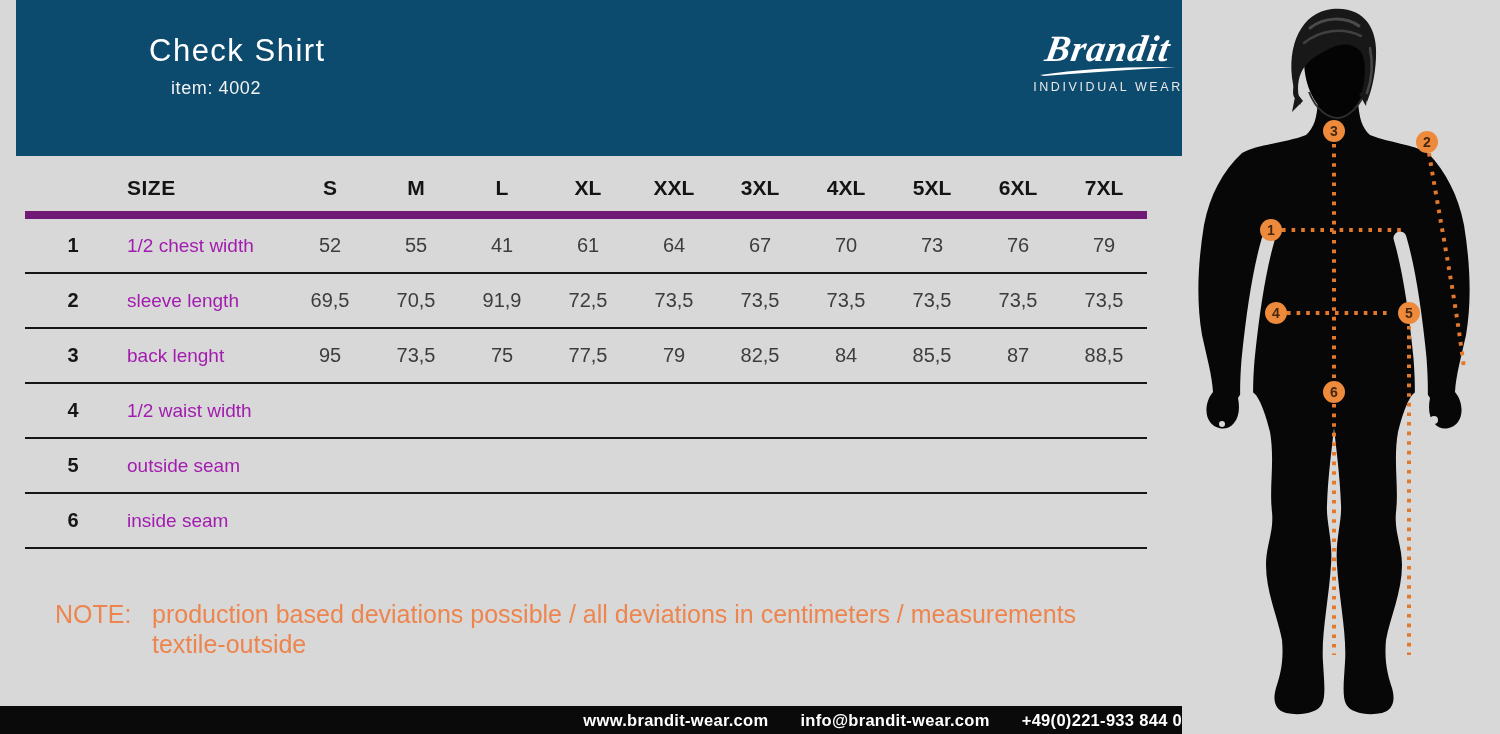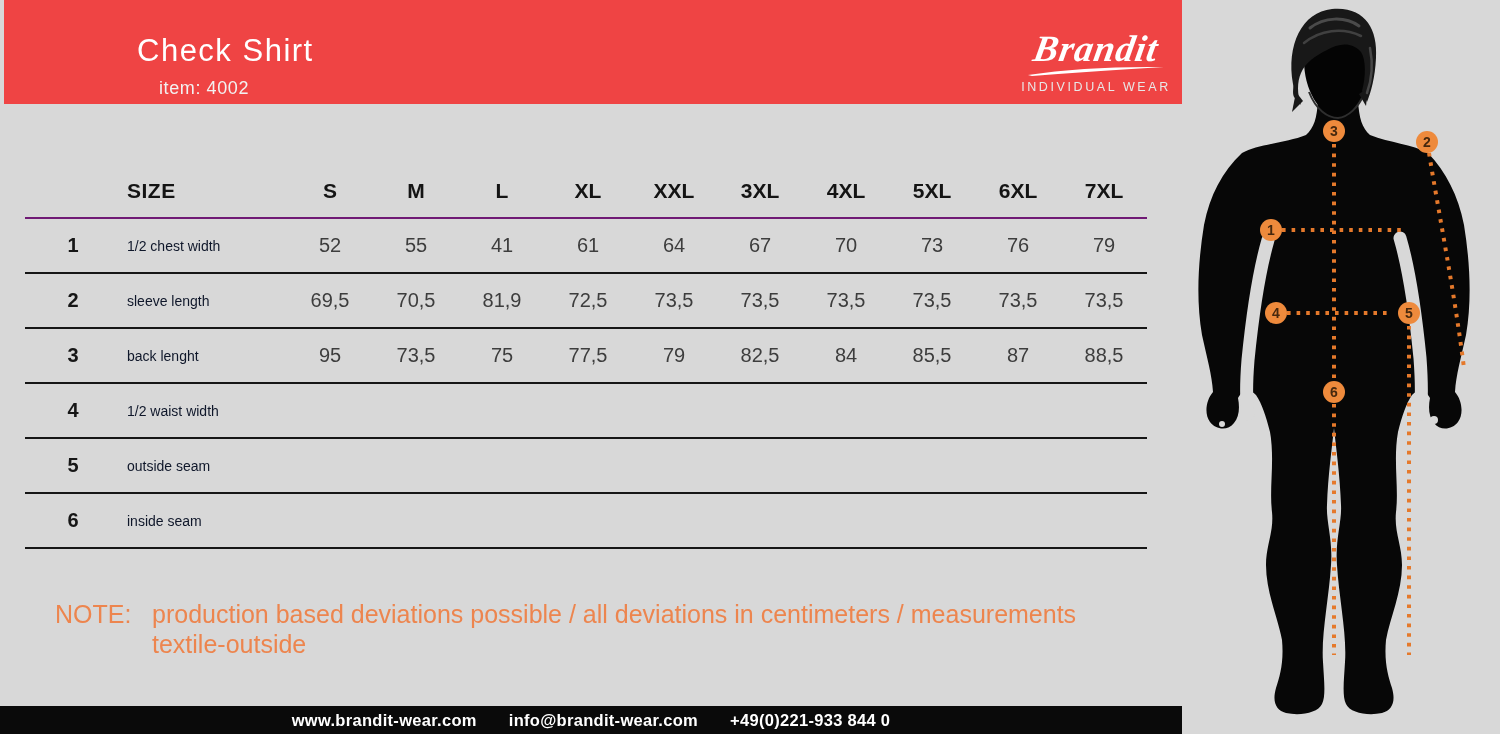--- a/index.html
+++ b/index.html
@@ -3,46 +3,46 @@
 <meta charset="utf-8">
 <style>
   html,body{margin:0;padding:0;background:#9a9a9a;}
   .stage{
     position:relative;width:1500px;height:734px;overflow:hidden;
     background:#d8d8d8;
     font-family:"Liberation Sans",sans-serif;
     -webkit-font-smoothing:antialiased;
   }
   
-  .topbar{position:absolute;left:4px;top:0;width:1182px;height:104px;background:#ef4444;}
+  .topbar{position:absolute;left:16px;top:0;width:1182px;height:156px;background:#0c4a6e;}
   .title{position:absolute;left:133px;top:33px;color:#fff;font-size:31px;letter-spacing:1.5px;font-weight:normal;}
   .item-no{position:absolute;left:134px;top:78px;color:#f2f2f2;font-size:18px;letter-spacing:.6px;margin-left:21px;}
   .logo{position:absolute;left:1012px;top:30px;width:160px;text-align:center;color:#fff;}
   .logo-script{display:inline-block;font-family:"Liberation Serif",serif;font-style:italic;font-weight:bold;
     font-size:37px;transform:skewX(-10deg);letter-spacing:1px;line-height:1;}
   .logo-swoosh{display:block;margin:-2px auto 0;}
   .logo-tag{margin-top:3px;font-size:12.5px;letter-spacing:2.6px;color:#e8e8e8;}
   
   .size-table{position:absolute;left:25px;top:164px;width:1122px;}
   .trow{display:grid;grid-template-columns:96px 166px repeat(10,86px);height:55px;
     align-items:center;border-bottom:2px solid #161616;box-sizing:border-box;}
   .cell{white-space:nowrap;}
   .cell.num{text-align:center;font-weight:bold;font-size:20px;color:#161616;}
-  .cell.label{font-size:14px;color:#0f172a;padding-left:6px;}
+  .cell.label{font-size:19px;color:#a21caf;padding-left:6px;}
   .cell.val{text-align:center;font-size:20px;color:#3d3d3d;}
-  .trow.head{border-bottom:2px solid #701a75;}
+  .trow.head{border-bottom:8px solid #701a75;}
   .trow.head .cell{font-weight:bold;color:#141414;}
   .trow.head .cell.label{font-size:21px;letter-spacing:.5px;color:#141414;}
   .trow.head .cell.val{font-size:21px;}
   
   .notes{position:absolute;left:28px;top:599px;width:1120px;color:var(--accent,#ed854e);}
   .note-row{display:grid;grid-template-columns:97px auto;line-height:30px;font-size:25px;margin-left:27px;}
   
   .botbar{position:absolute;left:0;bottom:0;width:1182px;height:28px;background:#0a0a0a;
-    display:flex;align-items:center;justify-content:center;gap:32px;}
+    display:flex;align-items:center;justify-content:flex-end;gap:32px;}
   .botbar span{color:#fff;font-size:16.5px;font-weight:bold;letter-spacing:.3px;}
   
   .figure-panel{position:absolute;left:1182px;top:0;width:318px;height:734px;background:#d8d8d8;}
   .marker-num{font-family:"Liberation Sans",sans-serif;font-size:14px;font-weight:bold;fill:#46280e;}
 </style>
 </head>
 <body>
 
 <div class="stage">
 
@@ -85,21 +85,21 @@
         <div class="cell val">70</div>
         <div class="cell val">73</div>
         <div class="cell val">76</div>
         <div class="cell val">79</div>
       </div>
       <div class="trow">
         <div class="cell num">2</div>
         <div class="cell label">sleeve length</div>
         <div class="cell val">69,5</div>
         <div class="cell val">70,5</div>
-        <div class="cell val">81,9</div>
+        <div class="cell val">91,9</div>
         <div class="cell val">72,5</div>
         <div class="cell val">73,5</div>
         <div class="cell val">73,5</div>
         <div class="cell val">73,5</div>
         <div class="cell val">73,5</div>
         <div class="cell val">73,5</div>
         <div class="cell val">73,5</div>
       </div>
       <div class="trow">
         <div class="cell num">3</div>

